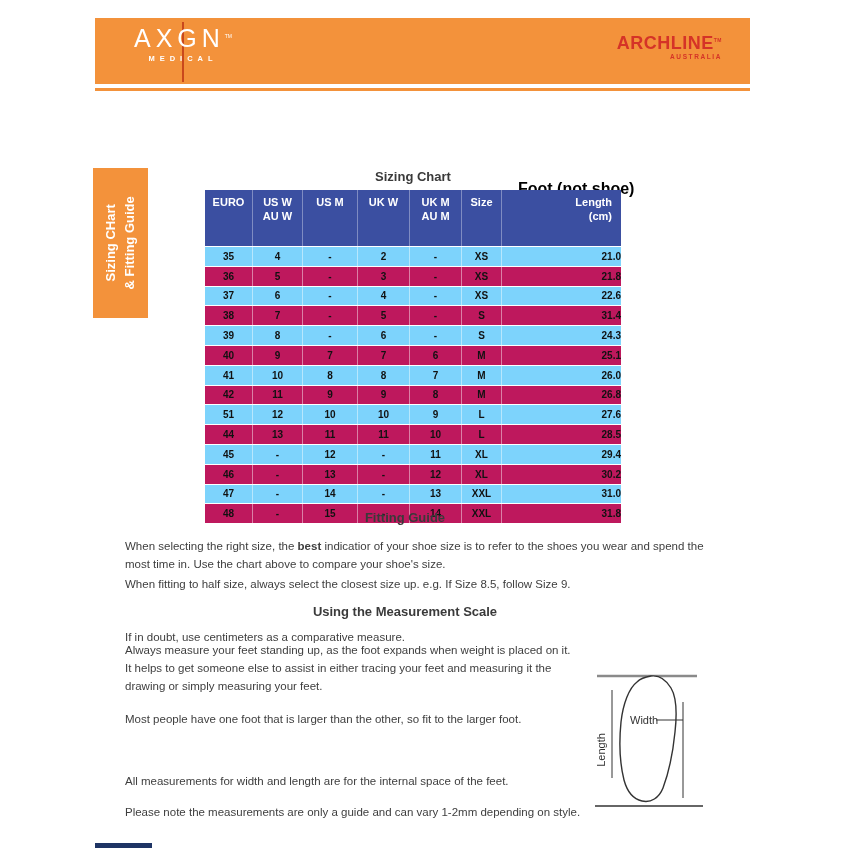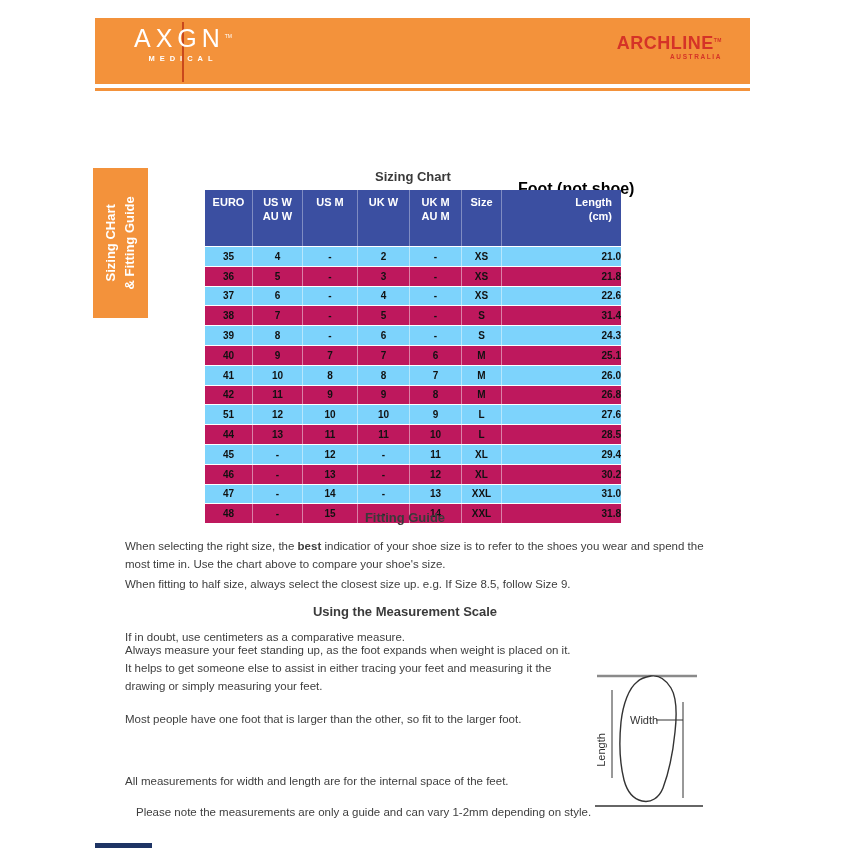--- a/index.html
+++ b/index.html
@@ -266,21 +266,21 @@
 
 <div class="sec-heading" style="top:510px;">Fitting Guide</div>
 <div class="para" style="top:537px;width:592px;"><span>When selecting the right size, the </span><span class="bold">best</span><span> indicatior of your shoe size is to refer to the shoes you wear and spend the most time in. Use the chart above to compare your shoe's size.</span></div>
 <div class="para" style="top:575px;width:592px;">When fitting to half size, always select the closest size up. e.g. If Size 8.5, follow Size 9.</div>
 
 <div class="sec-heading" style="top:604px;">Using the Measurement Scale</div>
 <div class="para" style="top:628px;width:560px;">If in doubt, use centimeters as a comparative measure.</div>
 <div class="para" style="top:633px;width:452px;margin-top:8px;">Always measure your feet standing up, as the foot expands when weight is placed on it. It helps to get someone else to assist in either tracing your feet and measuring it the drawing or simply measuring your feet.</div>
 <div class="para" style="top:710px;width:560px;">Most people have one foot that is larger than the other, so fit to the larger foot.</div>
 <div class="para" style="top:772px;width:560px;">All measurements for width and length are for the internal space of the feet.</div>
-<div class="para" style="top:803px;width:470px;margin-left:11px;">Please note the measurements are only a guide and can vary 1-2mm depending on style.</div>
+<div class="para" style="top:803px;width:470px;">Please note the measurements are only a guide and can vary 1-2mm depending on style.</div>
 
 <div class="foot-diagram">
   <svg width="112" height="160" viewBox="0 0 112 160" xmlns="http://www.w3.org/2000/svg">
     <line x1="4" y1="16" x2="104" y2="16" stroke="#8a8a8a" stroke-width="2.4"></line>
     <path d="M 44,22 C 36,28 30,44 28,62 C 26,82 27,104 31,120 C 34,131 40,139 49,141 C 58,143 66,138 70,128 C 76,112 80,92 82,72 C 84,54 84,38 78,28 C 72,18 66,15 58,16 C 52,17 48,18 44,22 Z" fill="#ffffff" stroke="#333333" stroke-width="1.4"></path>
     <line x1="19" y1="30" x2="19" y2="118" stroke="#333333" stroke-width="1"></line>
     <line x1="90" y1="42" x2="90" y2="138" stroke="#333333" stroke-width="1"></line>
     <line x1="63" y1="60" x2="90" y2="60" stroke="#333333" stroke-width="1"></line>
     <text x="37" y="64" font-size="11" fill="#333333" font-family="Liberation Sans, sans-serif">Width</text>
     <text x="12" y="90" font-size="11" fill="#333333" text-anchor="middle" transform="rotate(-90 12 90)" font-family="Liberation Sans, sans-serif">Length</text>

